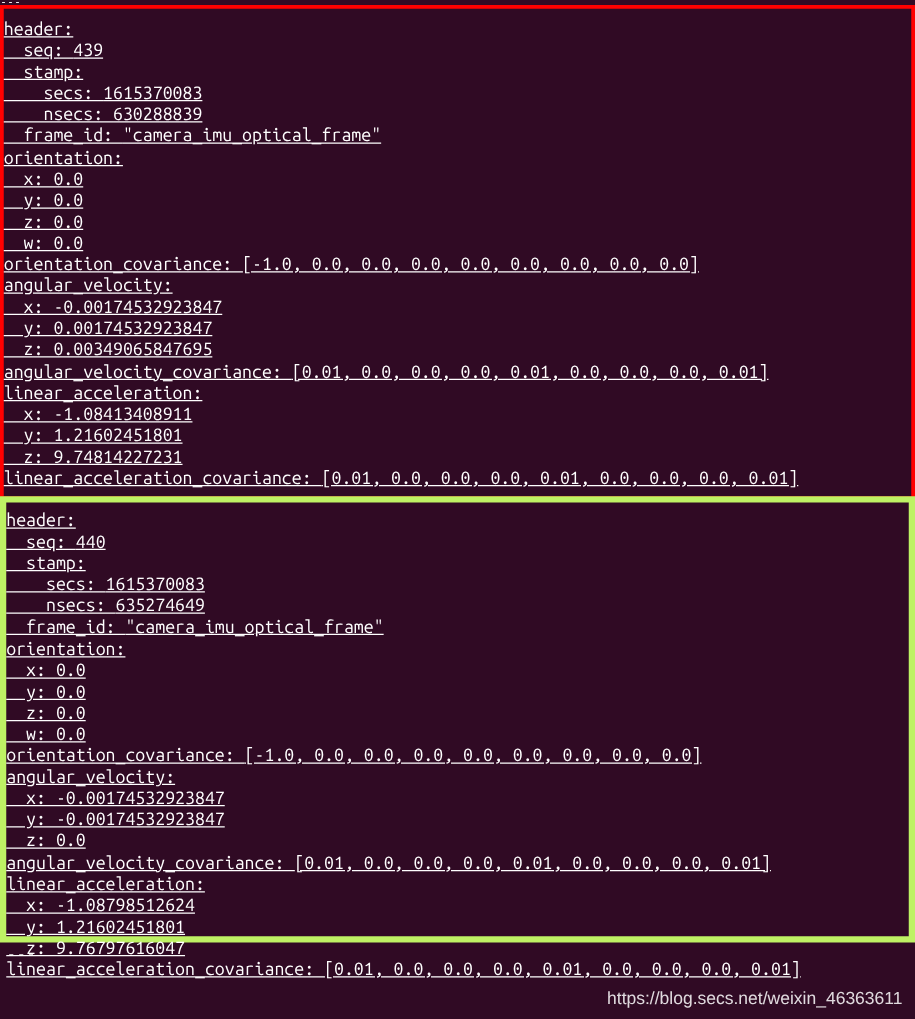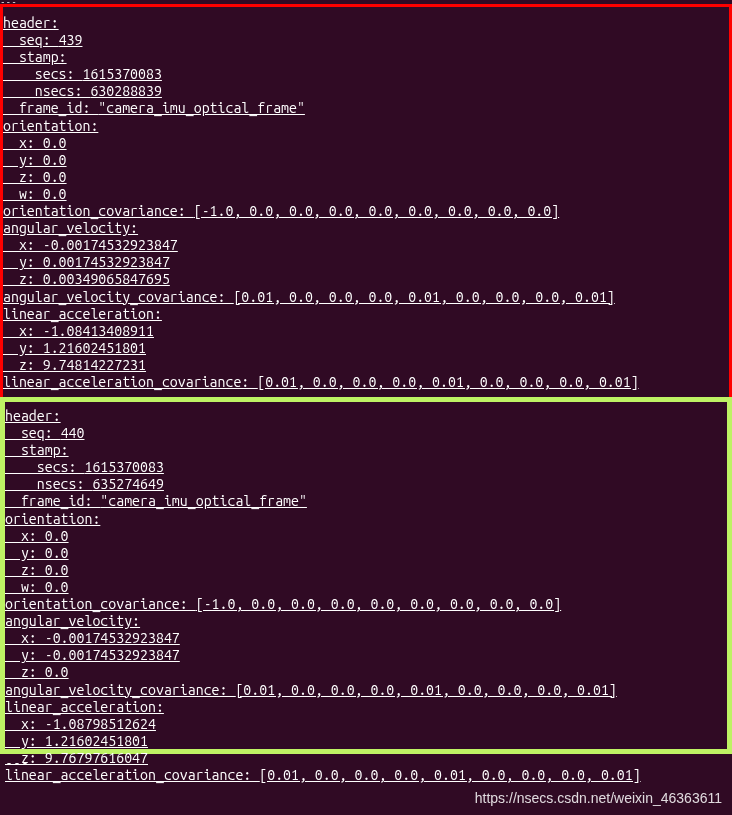--- a/index.html
+++ b/index.html
@@ -118,14 +118,14 @@
 <span>linear_acceleration:</span>
 <span>  x: -1.08798512624</span>
 <span>  y: 1.21602451801</span>
 <span>  z: 9.76797616047</span>
 <span><span>linear_acceleration_covariance: </span><span>[0.01, 0.0, 0.0, 0.0, 0.01, 0.0, 0.0, 0.0, 0.01]</span></span>
 </div>
   </div>
 
   <div class="bottombar">---</div>
 
-  <div class="watermark">https://nsecs.csdn.net/weixin_46363611</div>
+  <div class="watermark">https://blog.secs.net/weixin_46363611</div>
 </div>
 
 </body></html>

